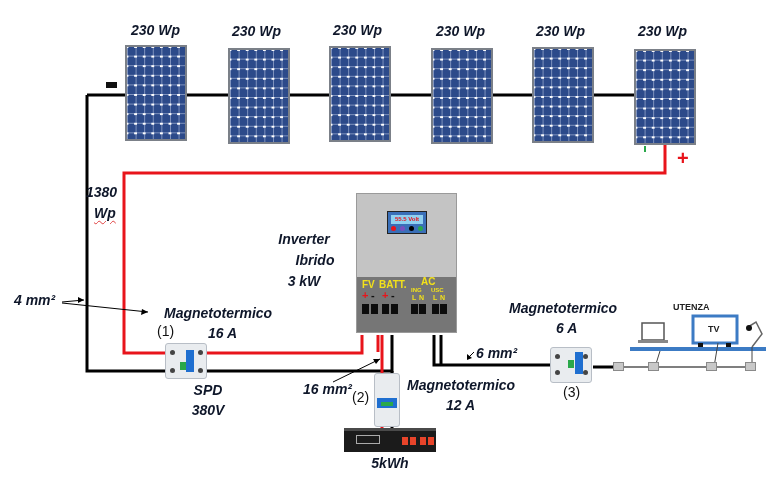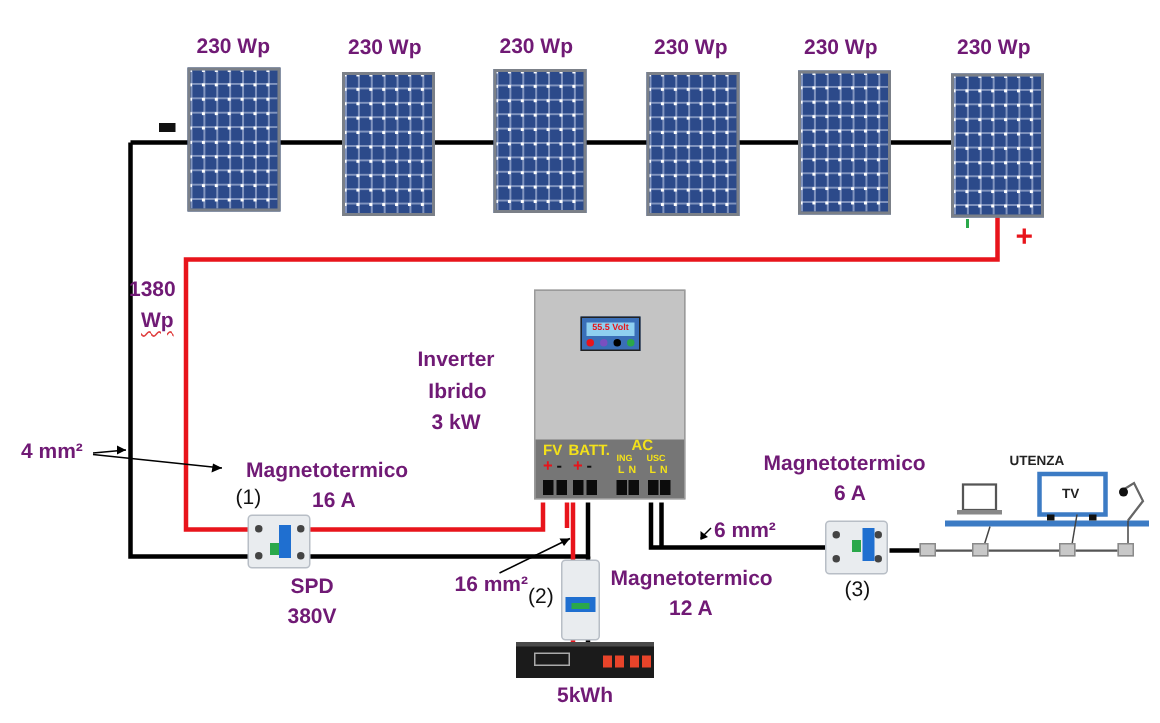--- a/index.html
+++ b/index.html
@@ -1,31 +1,31 @@
 <!DOCTYPE html>
 <html><head>
 <meta charset="utf-8">
 <style>
   html, body { margin:0; padding:0; background:#ffffff; }
   body { width:773px; height:482px; position:relative; overflow:hidden; font-family:"Liberation Sans", sans-serif; }
   #canvas { position:absolute; left:0; top:0; width:773px; height:482px; }
-  .lbl { position:absolute; font-family:"Liberation Sans", sans-serif; font-weight:bold; color:#701a75; font-size:14px; white-space:nowrap; line-height:16px; }
+  .lbl { position:absolute; font-family:"Liberation Sans", sans-serif; font-weight:bold; color:#0f172a; font-size:14px; white-space:nowrap; line-height:16px;font-style:italic; }
   .lbl.c { text-align:center; }
   .blk { position:absolute; font-family:"Liberation Sans", sans-serif; color:#111; font-size:14px; white-space:nowrap; }
   .wavy { text-decoration: underline wavy #e04040; text-decoration-thickness:1px; text-underline-offset:2px; }
   .panel { position:absolute; width:62px; height:96px; background:#2c4a8a; border:2px solid #7b8088;
            background-image:
              linear-gradient(90deg, rgba(200,210,235,0.55) 1px, transparent 1px),
              linear-gradient(0deg, rgba(200,210,235,0.55) 1px, transparent 1px);
            background-size:8.6px 100%, 100% 9.6px; box-sizing:border-box; }
   .panel::after { content:""; position:absolute; inset:0;
            background-image: radial-gradient(circle, #ffffff 1.1px, transparent 1.3px);
            background-size:8.6px 9.6px; background-position:-4.3px -4.8px; }
   .inverter { position:absolute; left:356px; top:193px; width:101px; height:140px; background:#c4c4c4; border:1px solid #9a9a9a; box-sizing:border-box; }
-  .inv-bottom { position:absolute; left:0; bottom:0; width:100%; height:39px; background:#767676; }
+  .inv-bottom { position:absolute; left:0; bottom:0; width:100%; height:55px; background:#767676; }
   .inv-display { position:absolute; left:30px; top:17px; width:40px; height:23px; background:#3a6fb8; border:1px solid #222; box-sizing:border-box; }
   .inv-screen { position:absolute; left:3px; top:3px; width:32px; height:9px; background:#8fd0f0; color:#e8141b; font-size:6px; font-weight:bold; text-align:center; line-height:9px; }
   .dot { position:absolute; top:14px; width:5px; height:5px; border-radius:50%; }
   .inv-txt { position:absolute; color:#f3e11a; font-weight:bold; font-family:"Liberation Sans", sans-serif; white-space:nowrap; }
   .term { position:absolute; width:7px; height:10px; background:#0c0c0c; }
   .breaker { position:absolute; width:42px; height:36px; background:#e9ecef; border:1px solid #b8bec6; border-radius:3px; box-sizing:border-box; }
   .breaker .sw { position:absolute; width:8px; height:22px; background:#1f6fd0; top:6px; }
   .breaker .sw2 { position:absolute; width:6px; height:8px; background:#2aa84a; }
   .breaker .screw { position:absolute; width:5px; height:5px; border-radius:50%; background:#444; }
   .breaker-v { position:absolute; width:26px; height:54px; background:#e9ecef; border:1px solid #b8bec6; border-radius:3px; box-sizing:border-box; }
@@ -94,21 +94,21 @@
 <div style="position:absolute;left:106px;top:82px;width:11px;height:6px;background:#111;"></div>
 <span style="position:absolute;left:677px;top:148px;color:#e8141b;font-size:20px;font-weight:bold;font-family:'Liberation Sans',sans-serif;line-height:20px;">+</span>
 <div style="position:absolute;left:644px;top:146px;width:2px;height:6px;background:#2aa84a;"></div>
 
 <span class="lbl" style="left:86px;top:184px;">1380</span>
 <span class="lbl wavy" style="left:94px;top:205px;">Wp</span>
 
 <span class="lbl" style="left:14px;top:292px;">4 mm²</span>
 
 <span class="lbl c" style="left:273px;top:231px;width:62px;">Inverter</span>
-<span class="lbl c" style="left:274px;top:252px;width:62px;">Ibrido</span>
+<span class="lbl c" style="left:284px;top:252px;width:62px;">Ibrido</span>
 <span class="lbl c" style="left:273px;top:273px;width:62px;">3 kW</span>
 
 <div class="inverter">
   <div class="inv-display">
     <div class="inv-screen">55.5 Volt</div>
     <span class="dot" style="left:3px;background:#e8141b;"></span>
     <span class="dot" style="left:12px;background:#7a4fc0;"></span>
     <span class="dot" style="left:21px;background:#000;"></span>
     <span class="dot" style="left:30px;background:#2aa84a;"></span>
   </div>

